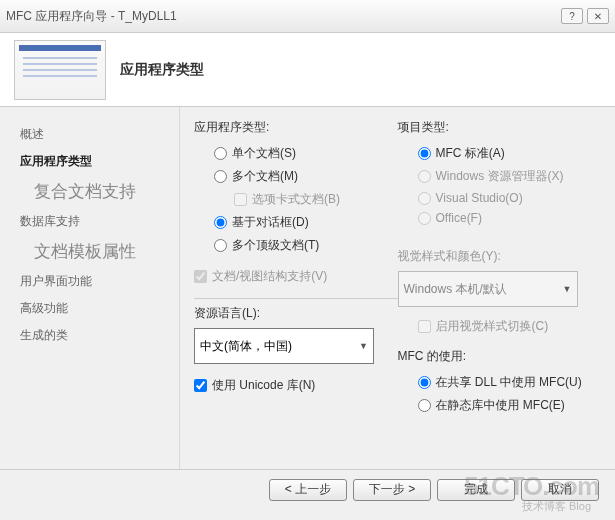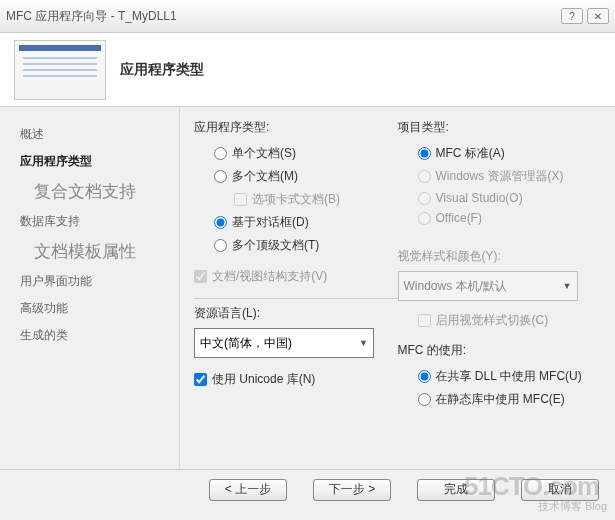--- a/index.html
+++ b/index.html
@@ -82,21 +82,21 @@
       padding: 3px 0;
       color: #333;
     }
     .opt.disabled { color: #999; }
     .opt.indent { padding-left: 20px; }
     .opt.indent2 { padding-left: 40px; }
     input[type=radio], input[type=checkbox] {
       width: 13px; height: 13px;
     }
     .combo {
-      width: 180px; height: 30px;
+      width: 180px; height: 36px;
       border: 1px solid #7a7a7a;
       background: #fff;
       display: flex; align-items: center;
       padding: 0 5px;
       justify-content: space-between;
       margin-top: 2px;
     }
     .combo.disabled { color:#888; background:#f4f4f4; border-color:#bbb;}
     .combo .arrow { font-size: 9px; color: #555; }
     .sep { height: 1px; background: #ccc; margin: 10px 0 6px; }
@@ -111,35 +111,34 @@
       background: #f0f0f0;
     }
     .btn {
       min-width: 78px; height: 22px;
       border: 1px solid #888;
       border-radius: 3px;
       background: linear-gradient(#fdfdfd,#e6e6e6);
       display: flex; align-items: center; justify-content: center;
       cursor: pointer;
       color: #333;
-      margin-left: 20px;
     }
     .watermark {
       position: absolute;
       bottom: 18px; right: 16px;
       font-size: 26px;
       font-weight: bold;
       color: rgba(120,120,120,0.35);
       font-family: Arial, sans-serif;
       letter-spacing: -1px;
       pointer-events: none;
     }
     .watermark-sub {
       position: absolute;
-      bottom: 6px; right: 8px;
+      bottom: 6px; right: 24px;
       font-size: 11px;
       color: rgba(120,120,120,0.45);
       pointer-events: none;
     }
   </style>
 </head>
 <body>
 
 <div class="titlebar">
   <span>MFC 应用程序向导 - T_MyDLL1</span>

